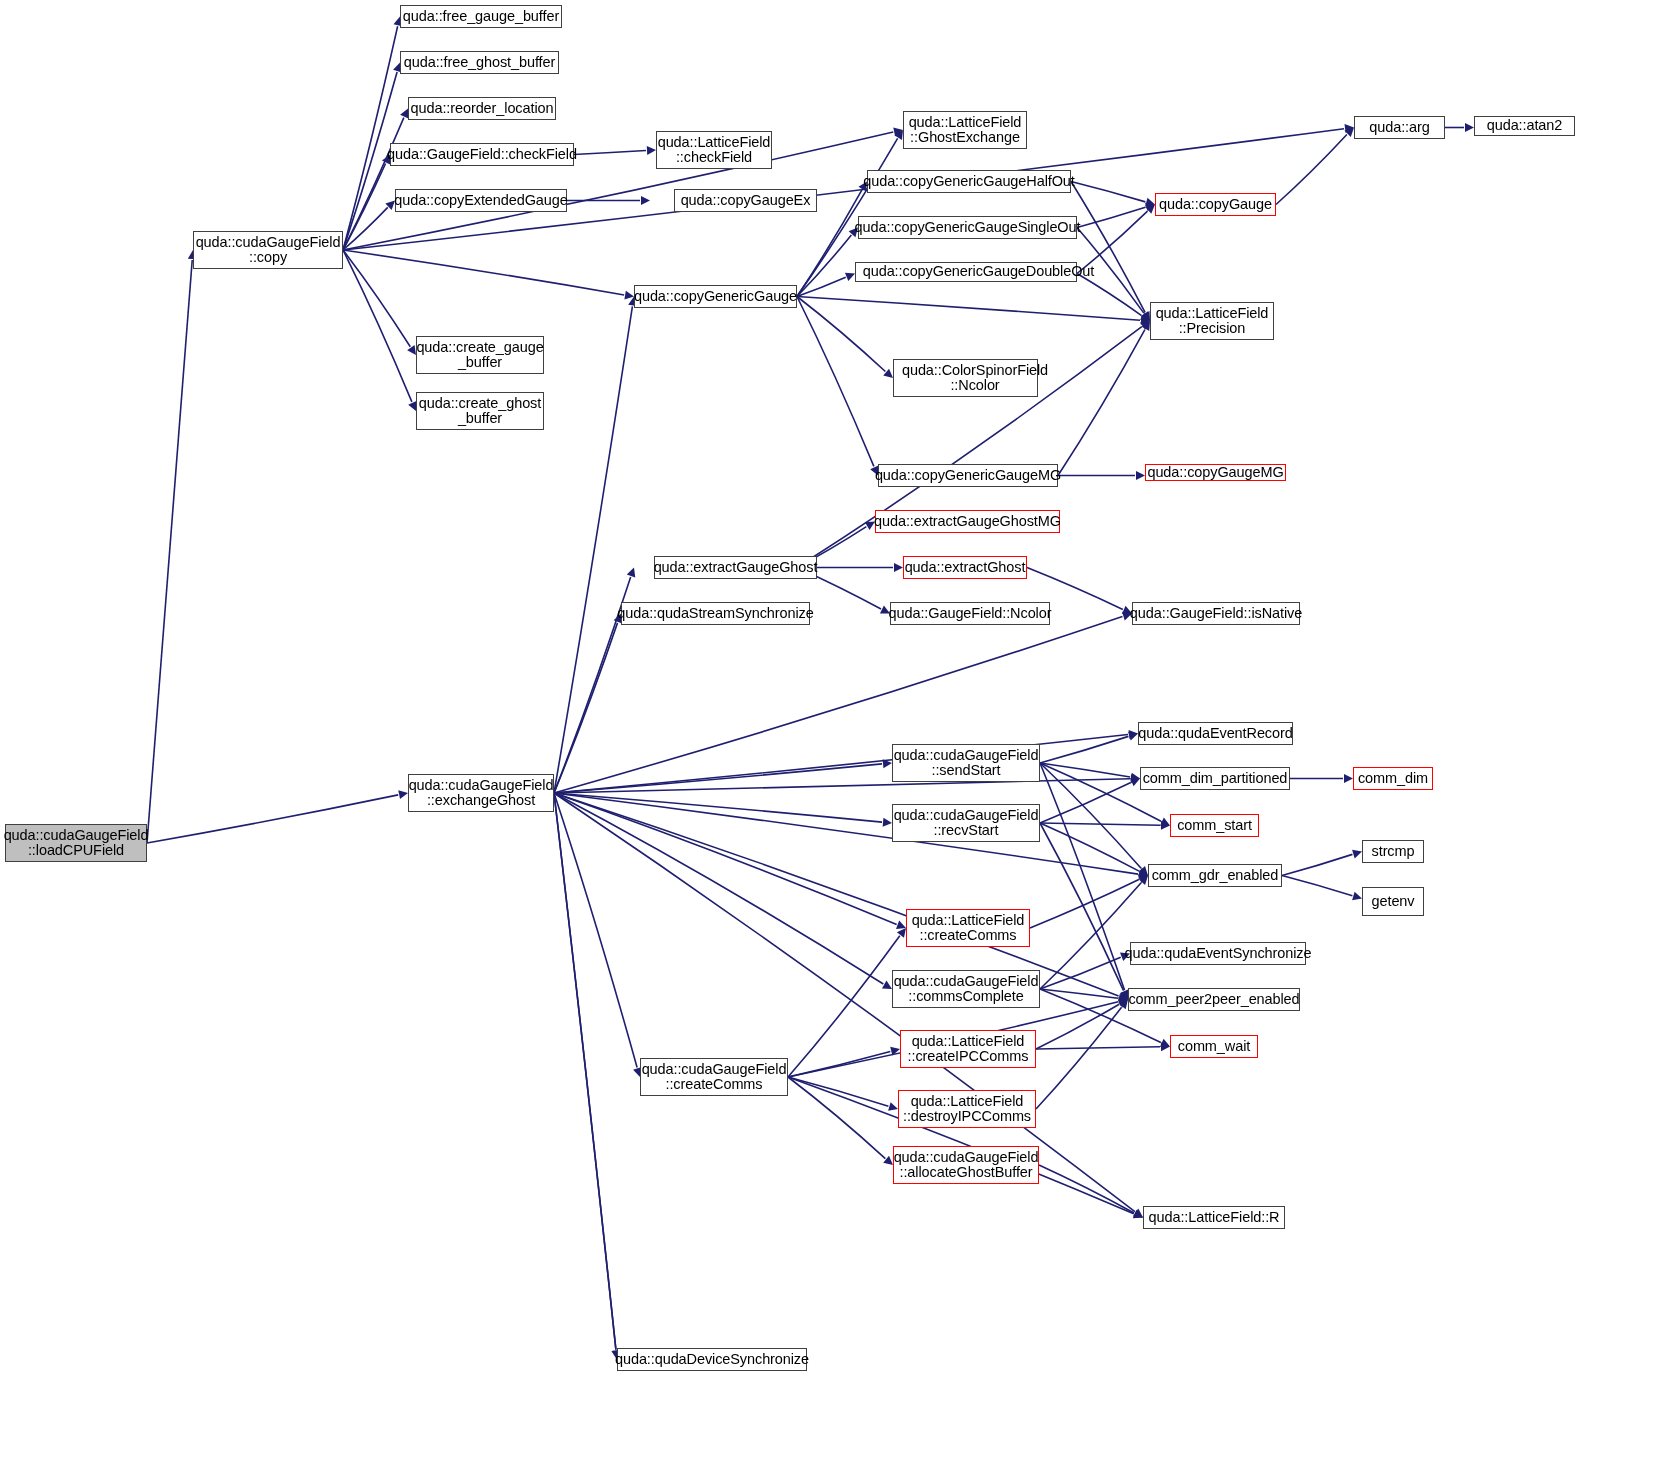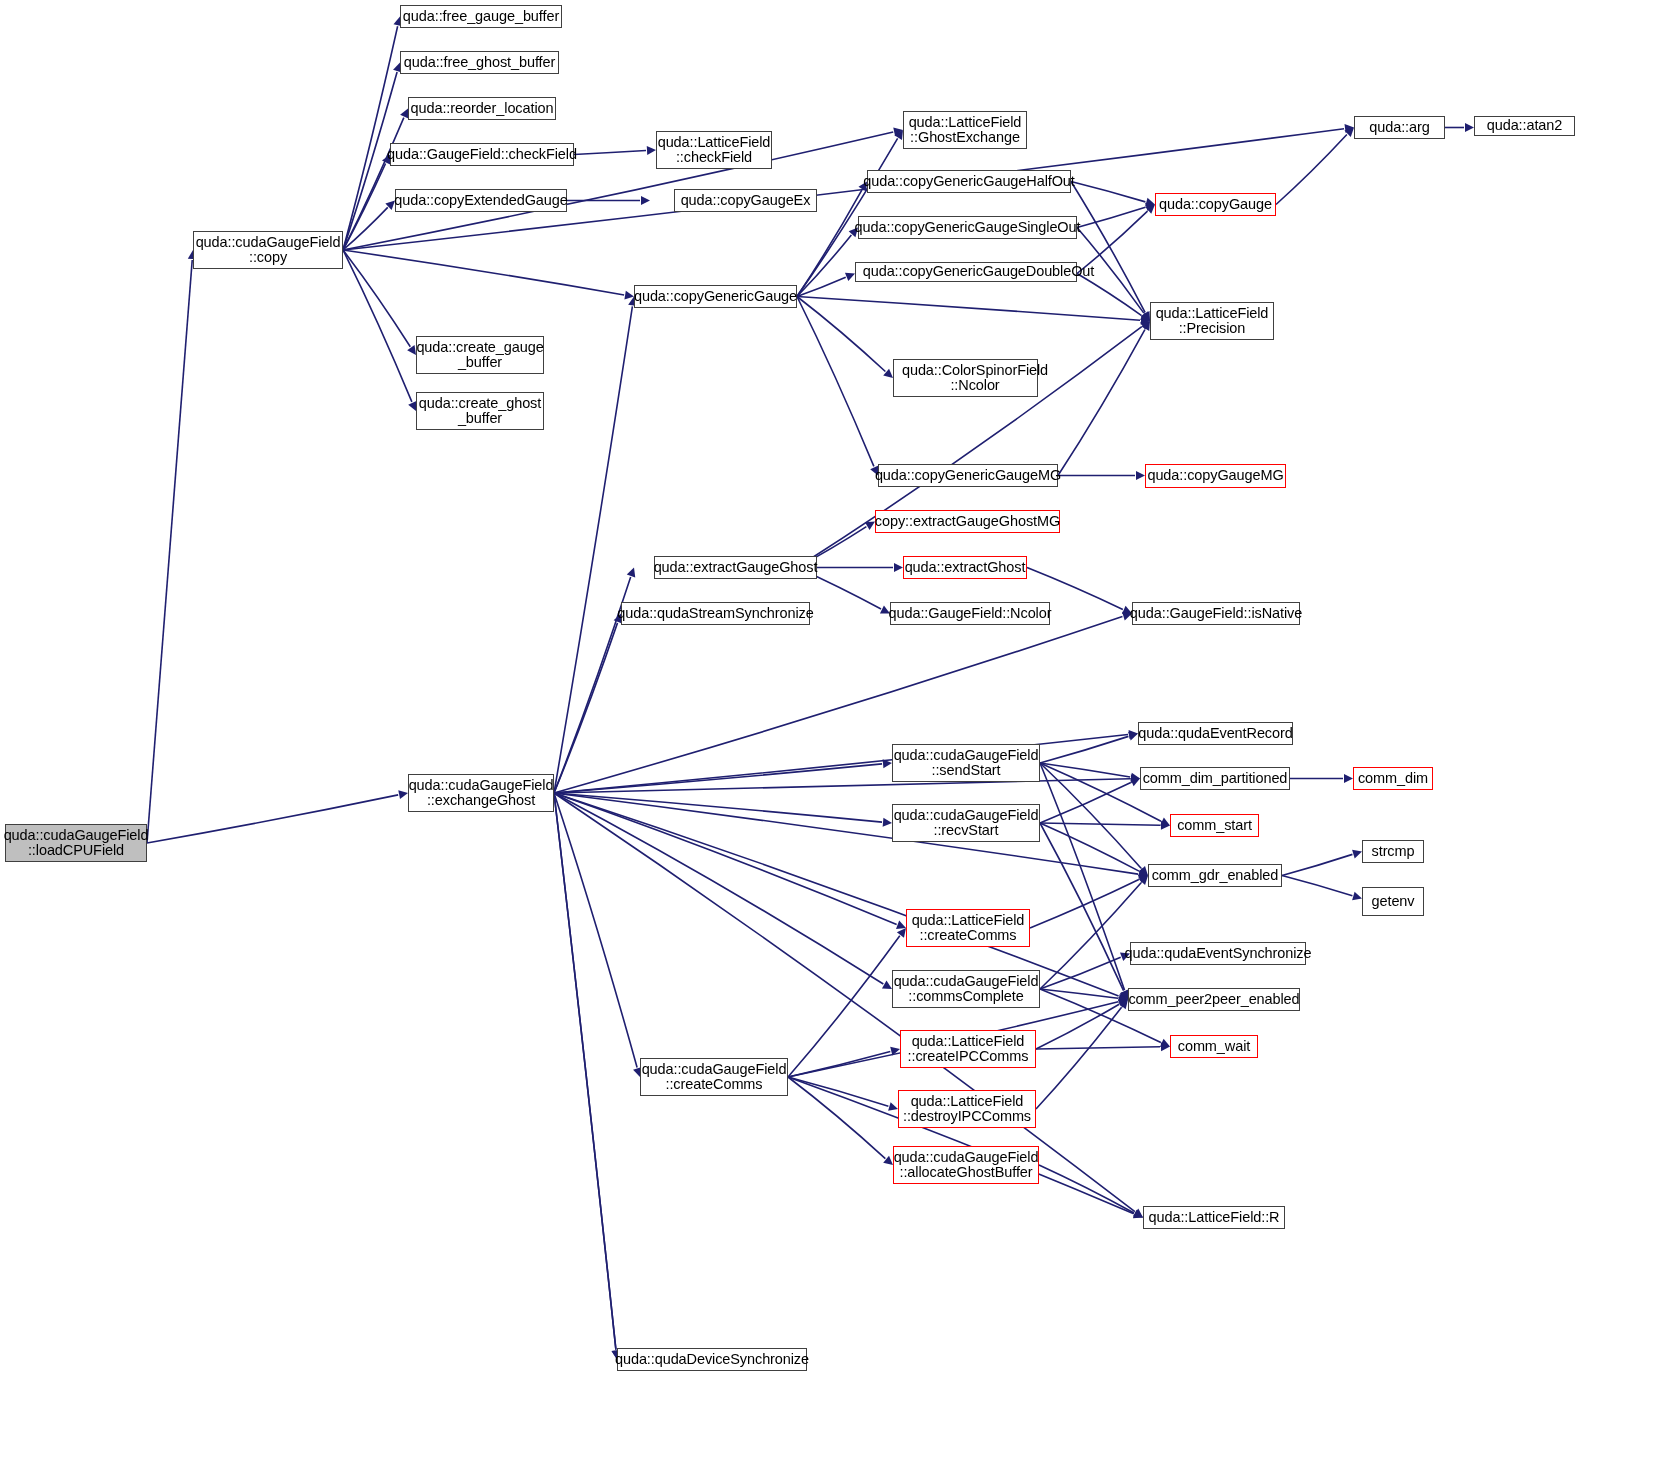--- a/index.html
+++ b/index.html
@@ -249,22 +249,22 @@
       <div class="node" style="left: 858px; top: 216px; width: 219px; height: 23px;">quda::copyGenericGaugeSingleOut</div>
       <div class="node" style="left: 855px; top: 262px; width: 222px; height: 20px; padding-left: 28px;">quda::copyGenericGaugeDoubleOut</div>
       <div class="node" style="left: 893px; top: 359px; width: 145px; height: 38px; padding-left: 22px;">quda::ColorSpinorField
 ::Ncolor</div>
       <div class="node" style="left: 1354px; top: 116px; width: 91px; height: 23px;">quda::arg</div>
       <div class="node" style="left: 1474px; top: 116px; width: 101px; height: 20px;">quda::atan2</div>
       <div class="node red" style="left: 1155px; top: 193px; width: 121px; height: 23px;">quda::copyGauge</div>
       <div class="node" style="left: 1150px; top: 302px; width: 124px; height: 38px;">quda::LatticeField
 ::Precision</div>
       <div class="node" style="left: 878px; top: 464px; width: 180px; height: 23px;">quda::copyGenericGaugeMG</div>
-      <div class="node red" style="left: 1145px; top: 464px; width: 141px; height: 24px;">quda::copyGaugeMG</div>
-      <div class="node red" style="left: 875px; top: 510px; width: 185px; height: 23px;">copy::extractGaugeGhostMG</div>
+      <div class="node red" style="left: 1145px; top: 464px; width: 141px; height: 17px;">quda::copyGaugeMG</div>
+      <div class="node red" style="left: 875px; top: 510px; width: 185px; height: 23px;">quda::extractGaugeGhostMG</div>
       <div class="node" style="left: 654px; top: 556px; width: 163px; height: 23px;">quda::extractGaugeGhost</div>
       <div class="node red" style="left: 903px; top: 556px; width: 124px; height: 23px;">quda::extractGhost</div>
       <div class="node" style="left: 621px; top: 602px; width: 189px; height: 23px;">quda::qudaStreamSynchronize</div>
       <div class="node" style="left: 890px; top: 602px; width: 160px; height: 23px;">quda::GaugeField::Ncolor</div>
       <div class="node" style="left: 1132px; top: 602px; width: 168px; height: 23px;">quda::GaugeField::isNative</div>
       <div class="node" style="left: 408px; top: 774px; width: 146px; height: 38px;">quda::cudaGaugeField
 ::exchangeGhost</div>
       <div class="node" style="left: 892px; top: 744px; width: 148px; height: 38px;">quda::cudaGaugeField
 ::sendStart</div>
       <div class="node" style="left: 892px; top: 804px; width: 148px; height: 38px;">quda::cudaGaugeField

